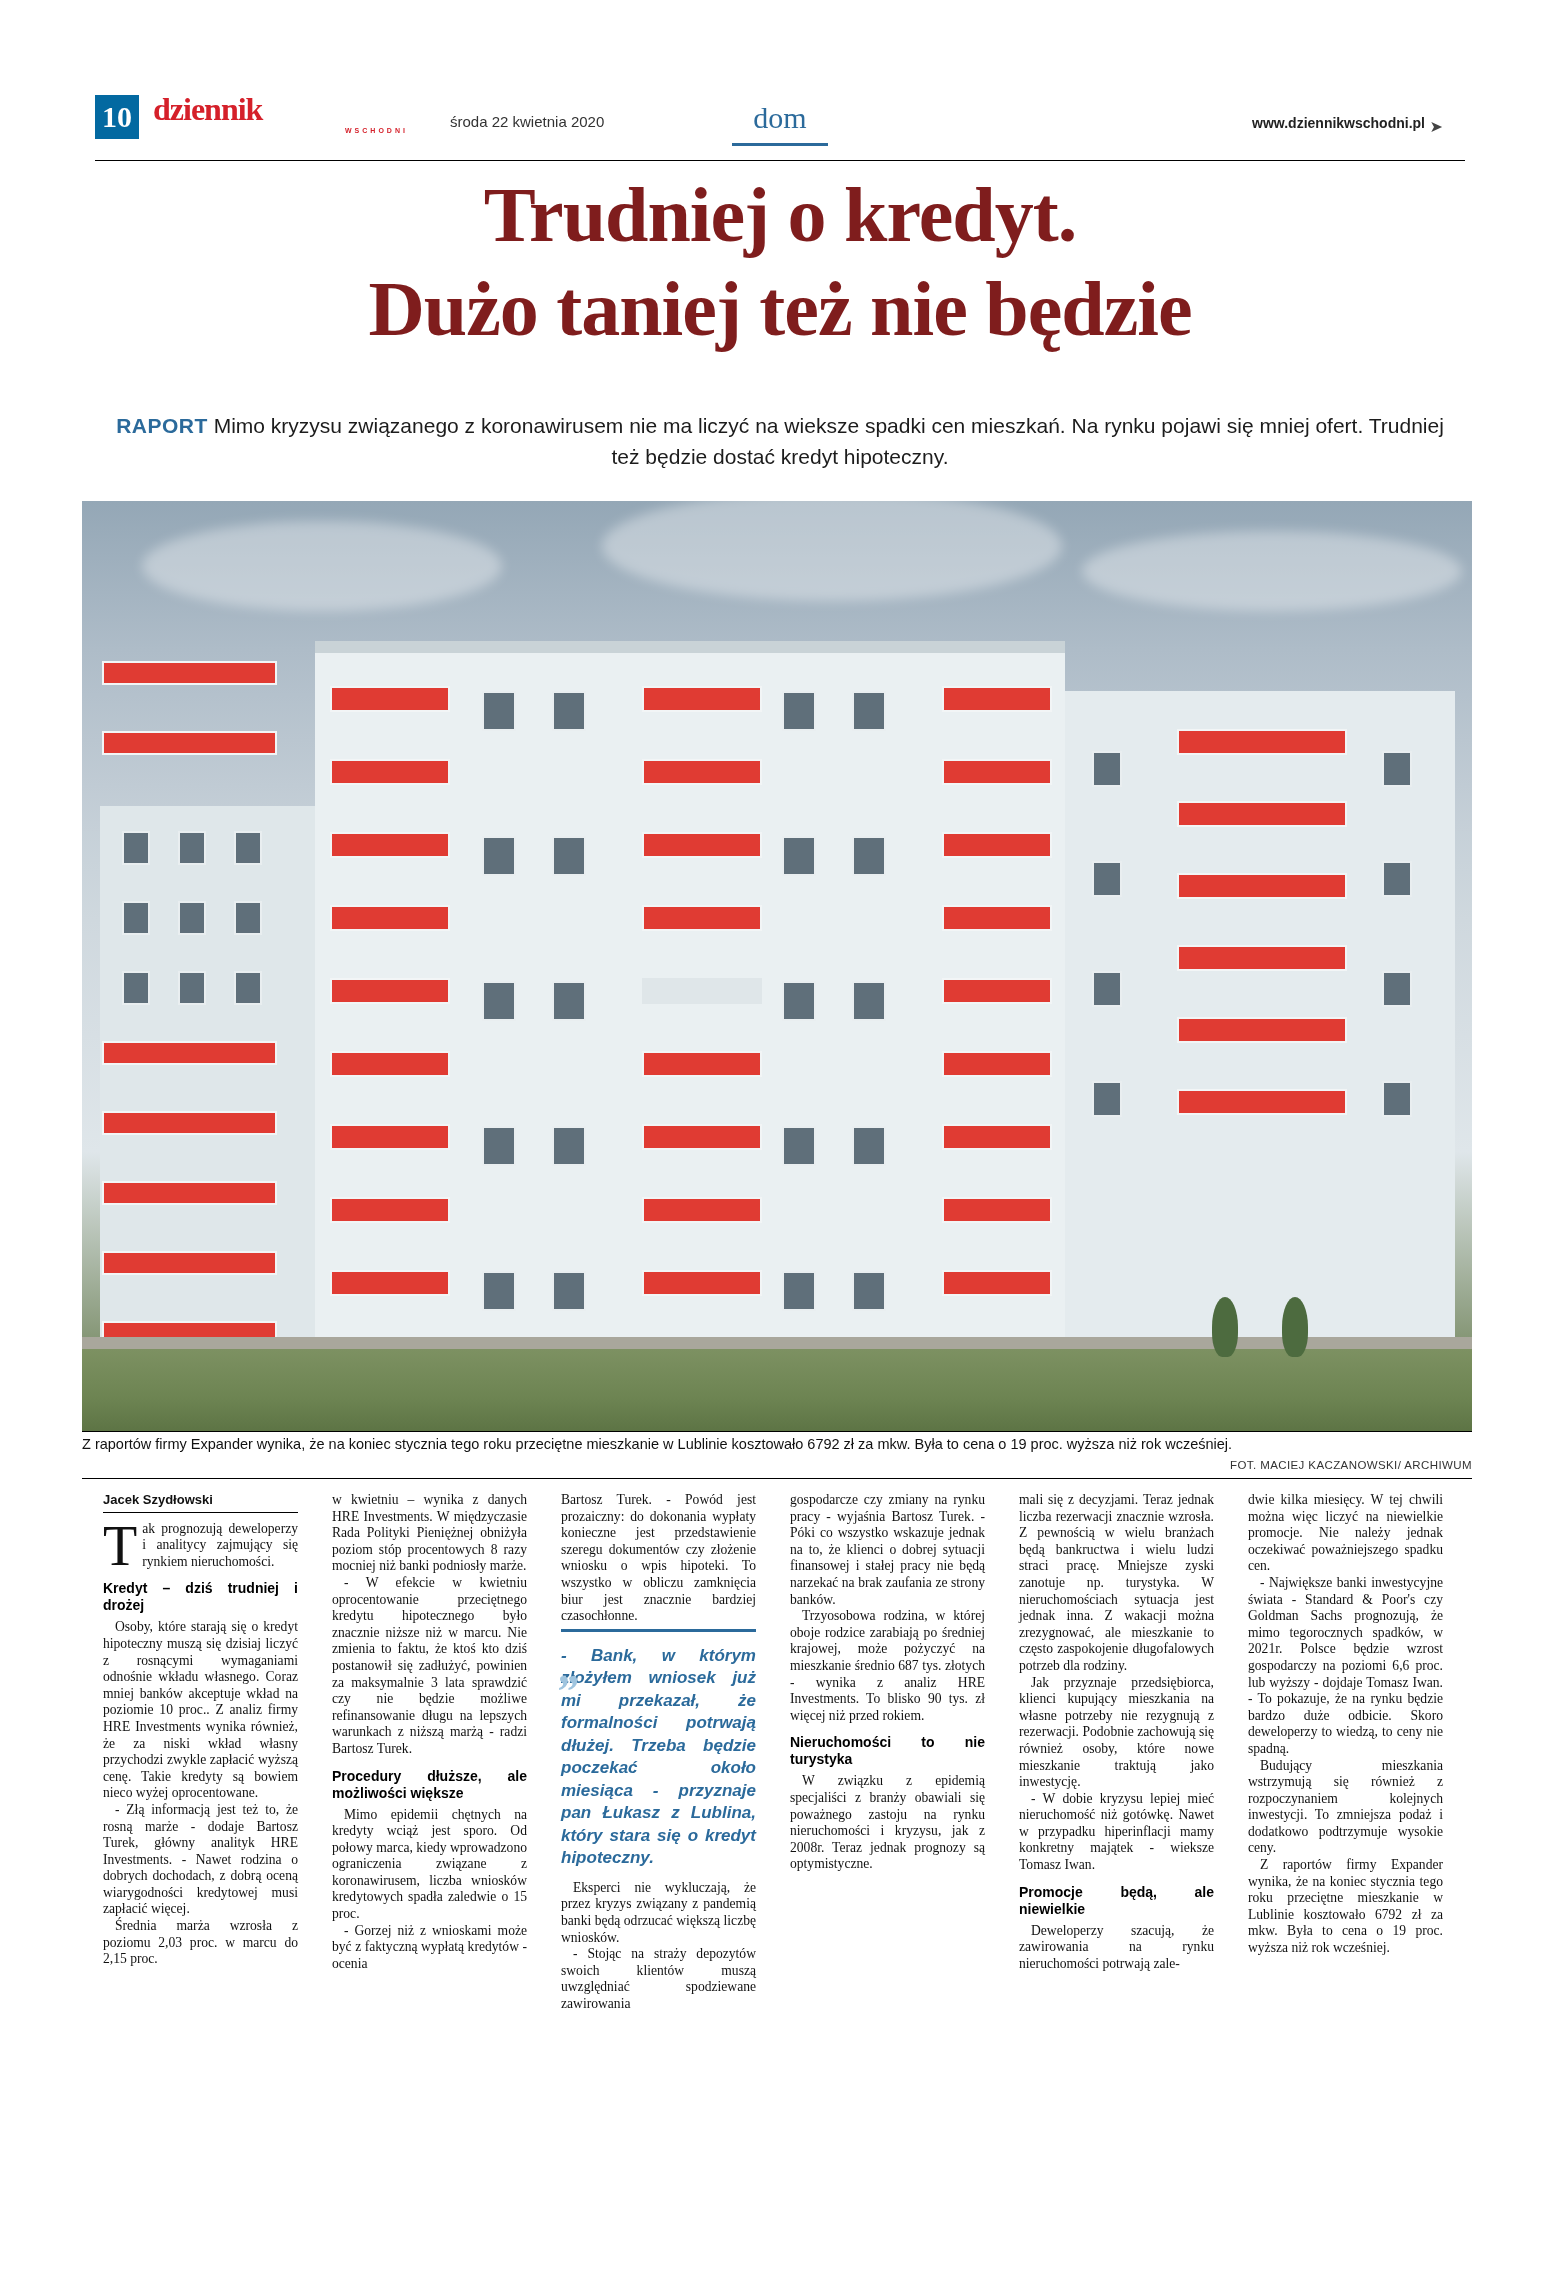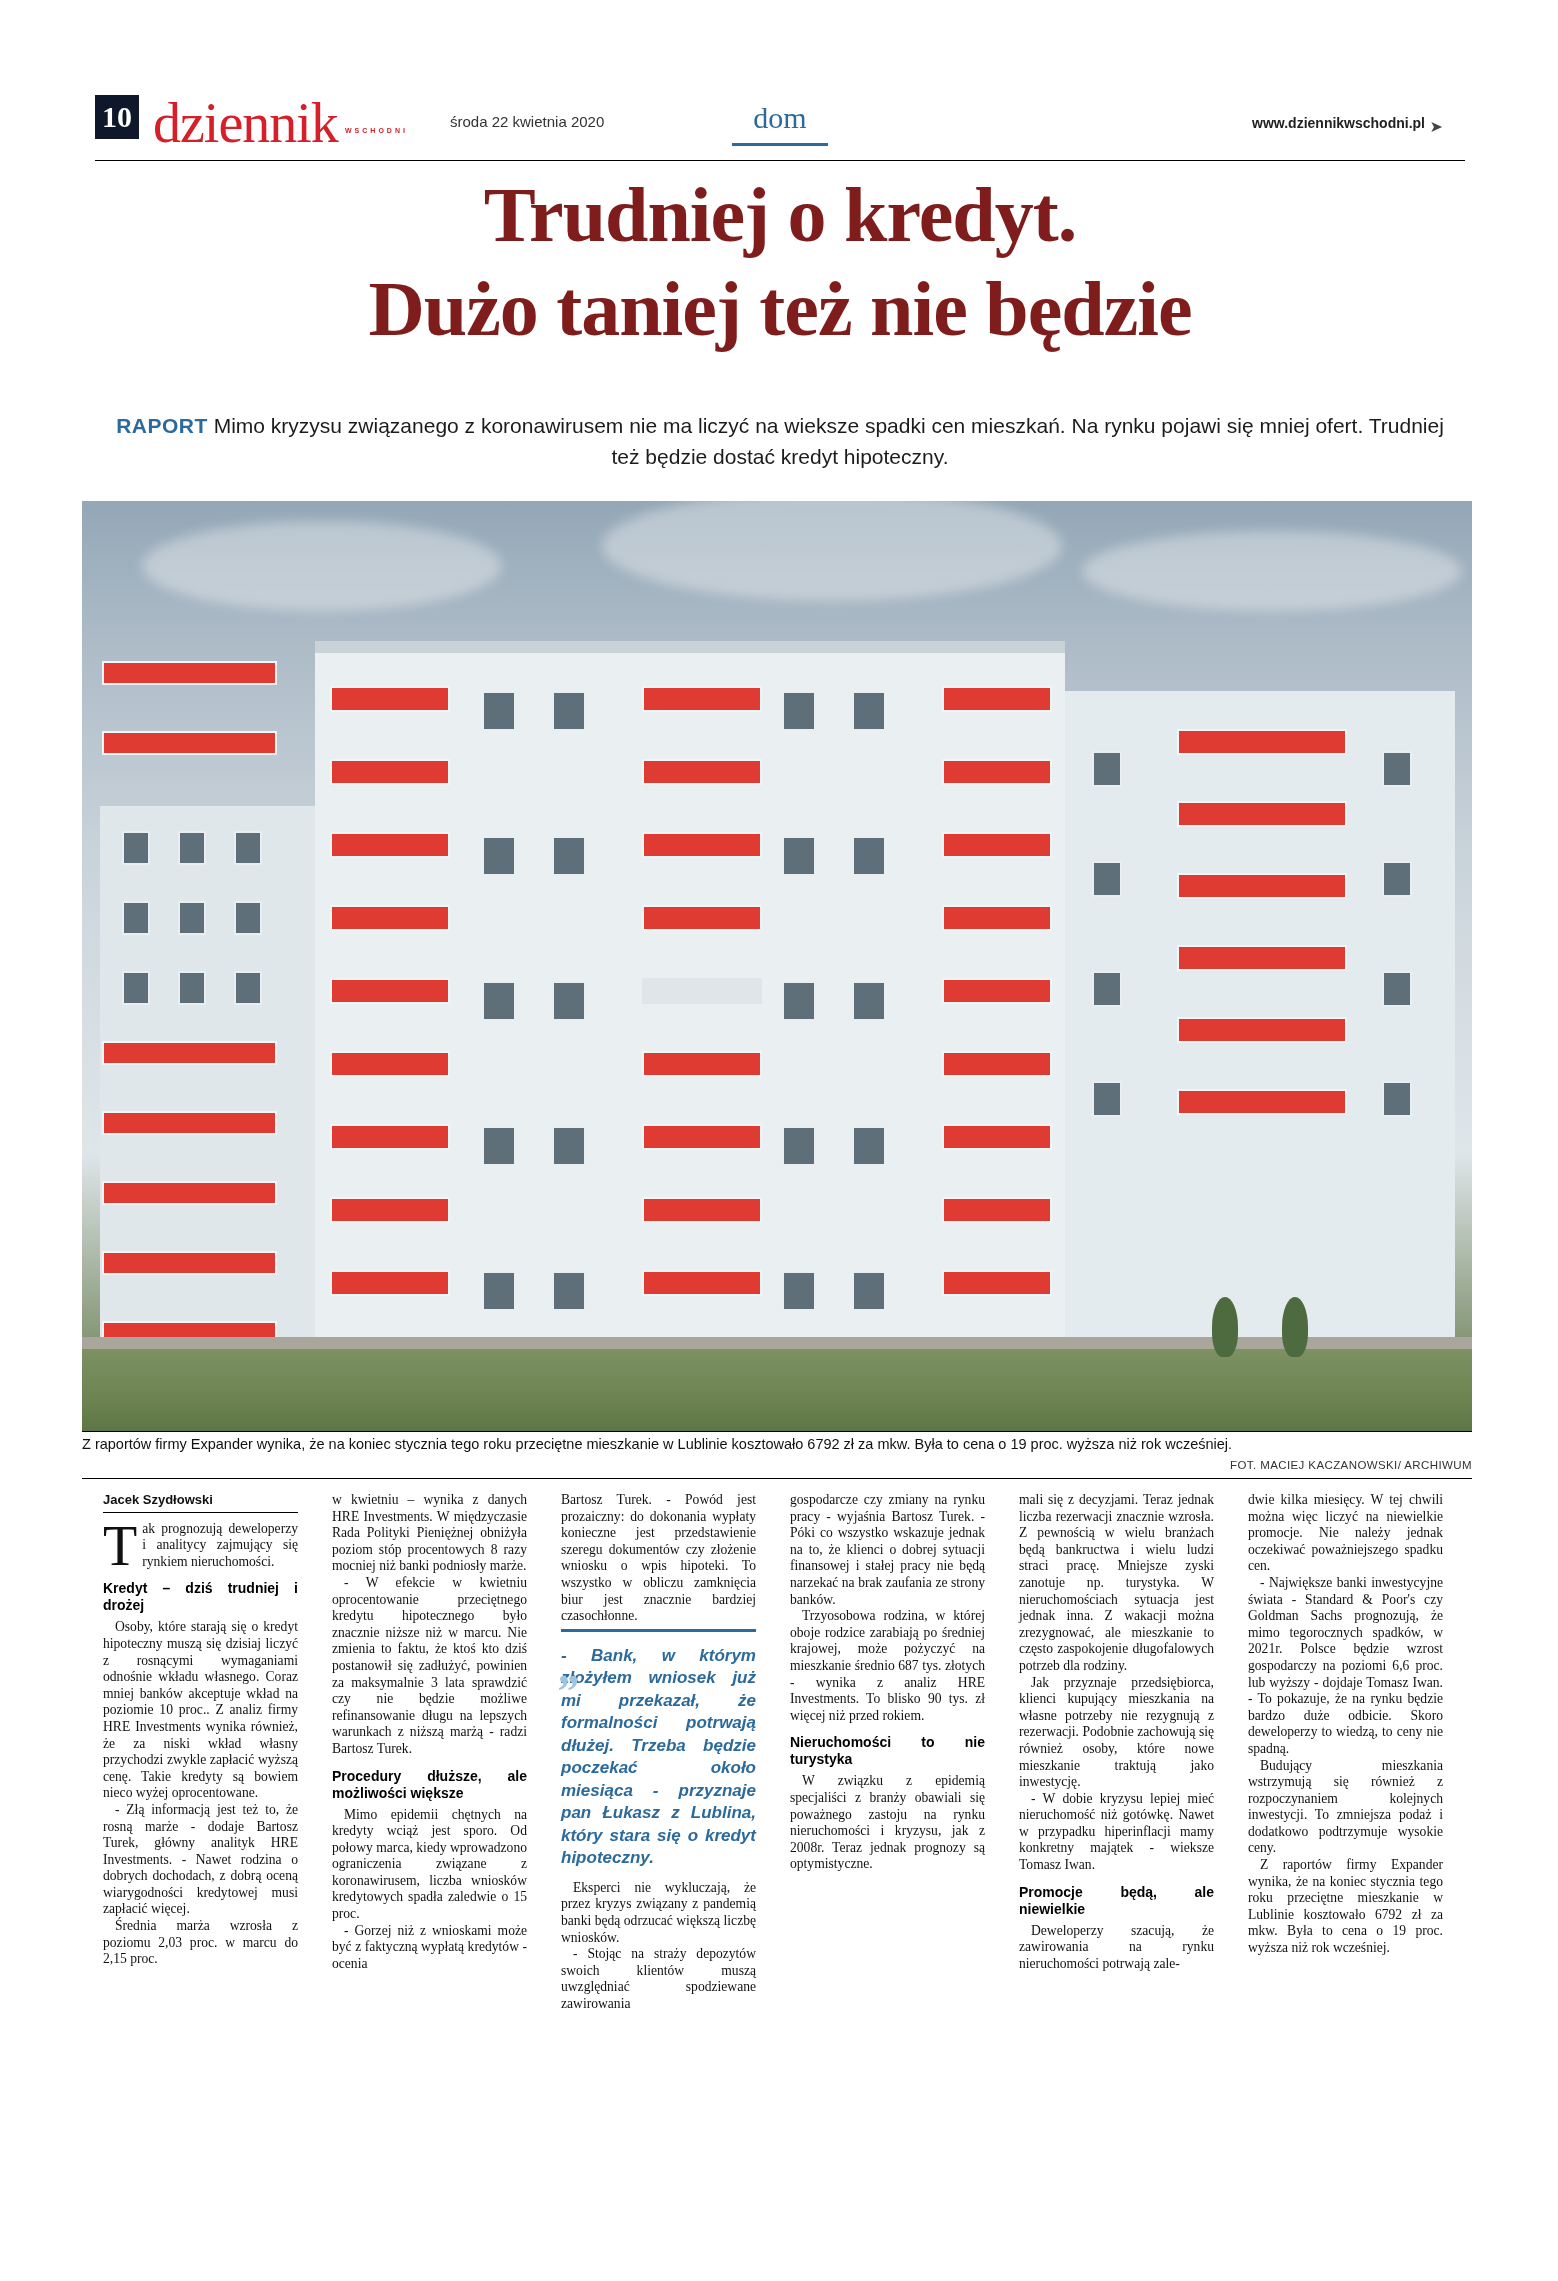--- a/index.html
+++ b/index.html
@@ -1,25 +1,25 @@
 <!DOCTYPE html>
 <html><head>
 <meta charset="utf-8">
 <style>
   html,body{margin:0;padding:0;background:#ffffff;}
   body{width:1558px;height:2281px;font-family:"Liberation Sans",sans-serif;color:#111;}
   .page{position:relative;width:1558px;height:2281px;background:#fff;overflow:hidden;}
 
   
   .masthead{position:absolute;left:95px;top:95px;width:1370px;height:52px;}
-  .page-num{position:absolute;left:0;top:0;width:44px;height:44px;background:#0f172a;color:#fff;
+  .page-num{position:absolute;left:0;top:0;width:44px;height:44px;background:#0369a1;color:#fff;
             font-family:"Liberation Serif",serif;font-size:30px;font-weight:bold;
             display:flex;align-items:center;justify-content:center;}
-  .logo{position:absolute;left:58px;top:-4px;font-family:"Liberation Serif",serif;font-size:56px;
-        font-weight:normal;color:#d5202a;letter-spacing:-1px;}
+  .logo{position:absolute;left:58px;top:-4px;font-family:"Liberation Serif",serif;font-size:32px;
+        font-weight:bold;color:#d5202a;letter-spacing:-1px;}
   .logo-sub{position:absolute;left:250px;top:32px;font-size:7px;letter-spacing:3px;color:#d5202a;font-weight:bold;}
   .mast-date{position:absolute;left:355px;top:18px;font-size:15px;color:#333;}
   .mast-section{position:absolute;left:0;right:0;top:6px;text-align:center;font-size:30px;color:#2b6a9b;
         font-family:"Liberation Serif",serif;}
   .mast-section-rule{position:absolute;left:50%;transform:translateX(-50%);top:48px;width:96px;height:3px;background:#2b6a9b;}
   .mast-url{position:absolute;right:40px;top:20px;font-size:14px;color:#222;font-weight:bold;}
   .mast-arrow{position:absolute;right:22px;top:22px;font-size:16px;color:#444;}
 
   .mast-rule{position:absolute;left:95px;top:160px;width:1370px;height:1px;background:#000;}
 

